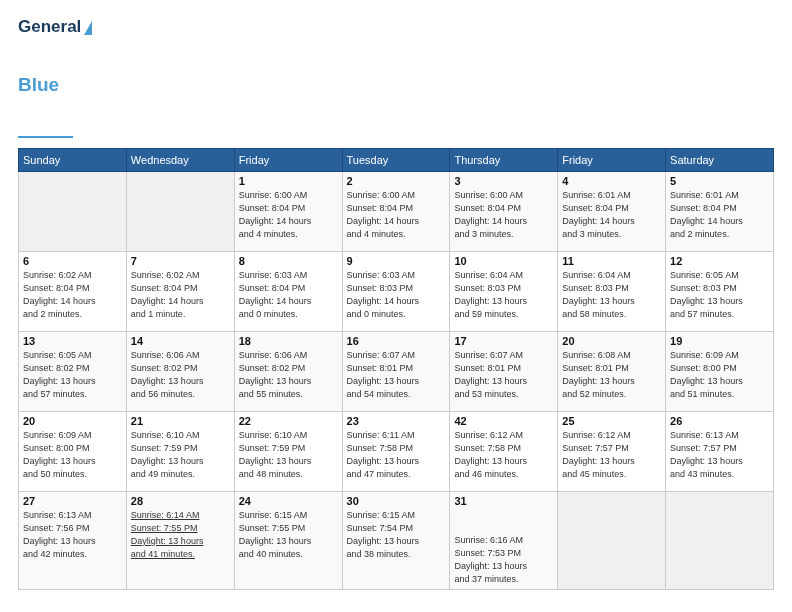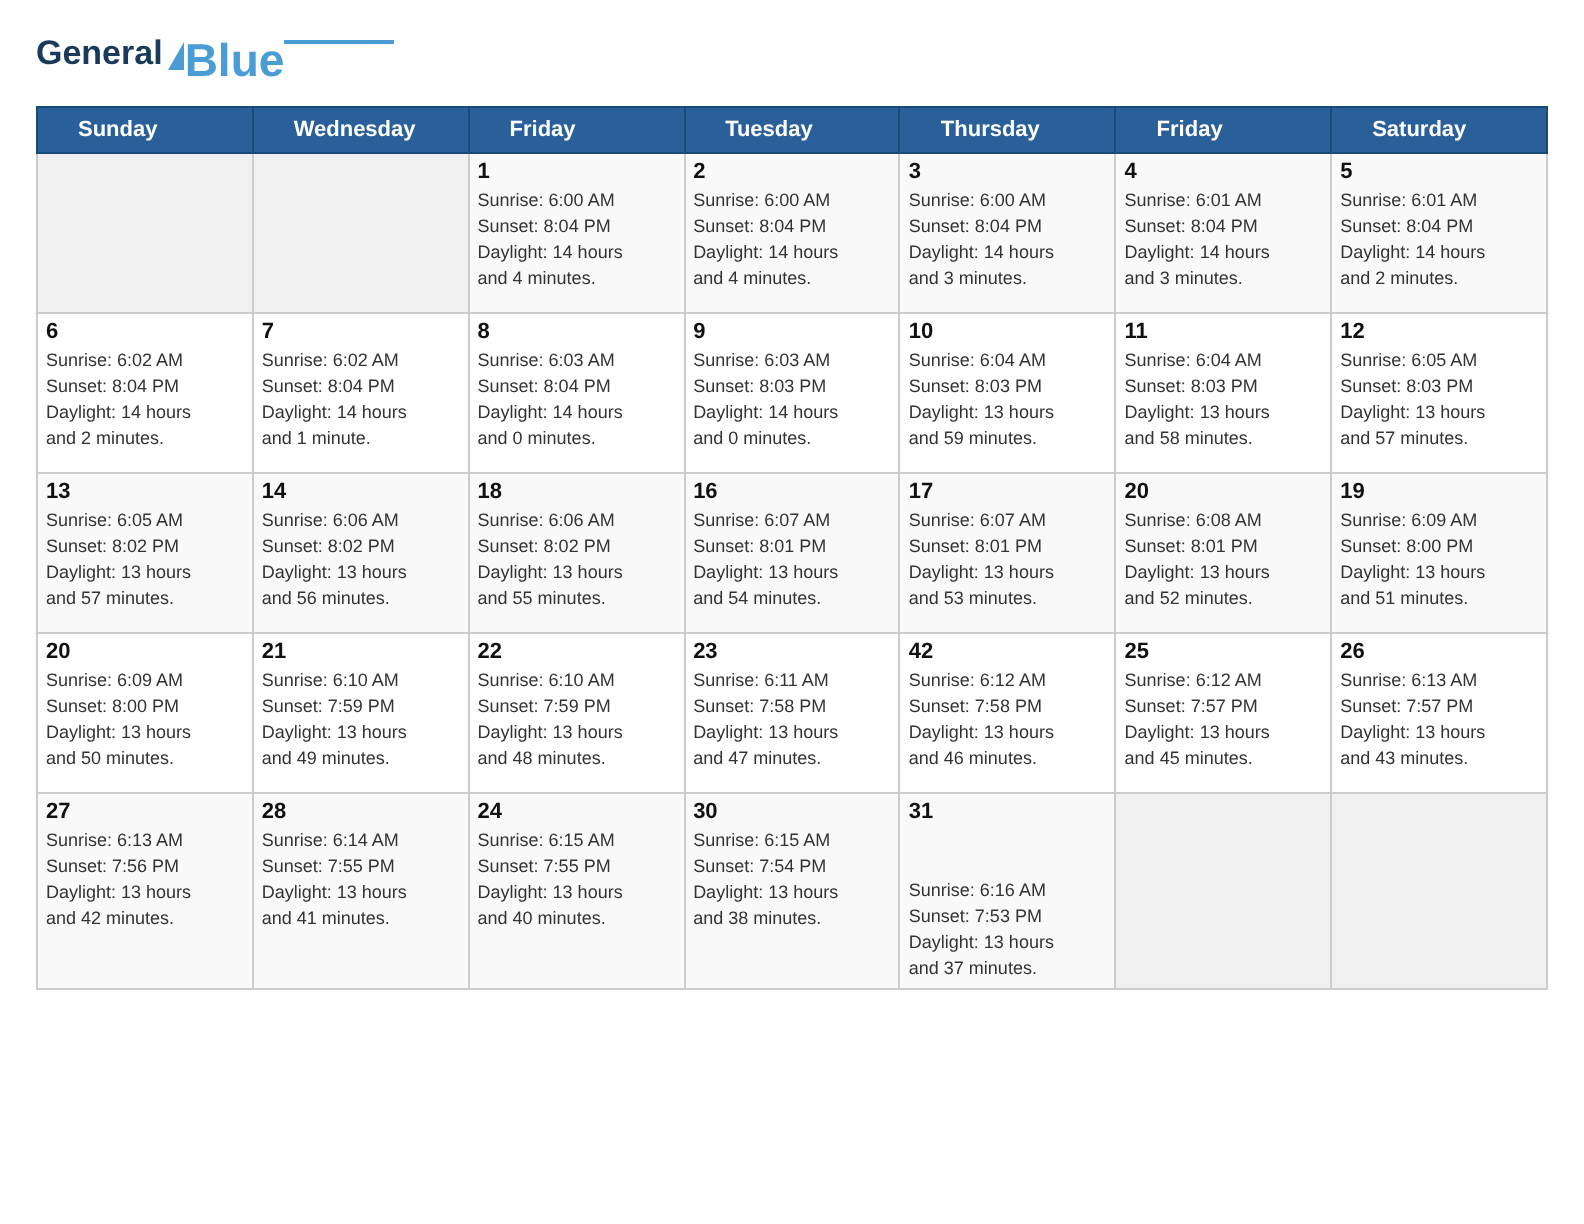--- a/index.html
+++ b/index.html
@@ -16,22 +16,23 @@
       padding: 18px 18px 10px 18px;
     }
     .header {
       display: flex;
       justify-content: space-between;
       align-items: flex-start;
       margin-bottom: 10px;
     }
     .logo {
       display: flex;
-      flex-direction: row;
+      flex-direction: column;
       align-items: flex-start;
+      gap: 38px;
     }
     .title-block {
       text-align: right;
     }
     .month-title {
       font-size: 36px;
       font-weight: bold;
       color: #1a3a5c;
       line-height: 1.1;
     }
@@ -41,24 +42,24 @@
       margin-top: 2px;
     }
     .calendar {
       width: 100%;
       border-collapse: collapse;
       font-size: 9.5px;
     }
     .calendar thead th {
       background: #2a6099;
       color: #fff;
-      padding: 5px 20px;
+      padding: 5px 4px;
       text-align: left;
       font-size: 11px;
-      font-weight: bold;
+      font-weight: normal;
       border: 1px solid #1a4a7a;
     }
     .calendar tbody td {
       border: 1px solid #ccc;
       vertical-align: top;
       padding: 3px 4px;
       width: 108px;
       height: 80px;
       background: #fff;
     }
@@ -85,21 +86,21 @@
 <body>
 
 <div class="page">
   <div class="header">
     <div class="logo">
       <div style="display:flex;align-items:center;gap:2px;">
         <div style="font-size:17px;font-weight:bold;color:#1a3a5c;line-height:1.1;">
           <span style="color:#1a3a5c;">General</span><span style="display:inline-block;width:0;height:0;border-left:8px solid transparent;border-bottom:14px solid #4a9cd4;margin-left:3px;vertical-align:middle;"></span>
         </div>
       </div>
-      <div style="font-size:23px;font-weight:bold;color:#4a9cd4;line-height:1.1;">Blue</div>
+      <div style="font-size:19px;font-weight:bold;color:#4a9cd4;line-height:1.1;">Blue</div>
       <div style="width:55px;height:2px;background:#4a9cd4;margin-top:2px;"></div>
     </div>
     <div class="title-block">
       <div class="month-title"></div>
       <div class="location-title"></div>
     </div>
   </div>
 
   <table class="calendar">
     <thead>
@@ -309,21 +310,21 @@
         <tr>
           <td>
             <span class="day-number">27</span>
             <div class="day-info" style="white-space: pre-line;">Sunrise: 6:13 AM
 Sunset: 7:56 PM
 Daylight: 13 hours
 and 42 minutes.</div>
           </td>
           <td>
             <span class="day-number">28</span>
-            <div class="day-info" style="white-space: pre-line;">Sunrise: 6:14 AM
+            <div class="day-info" style="white-space: pre-line; text-decoration: underline;">Sunrise: 6:14 AM
 Sunset: 7:55 PM
 Daylight: 13 hours
 and 41 minutes.</div>
           </td>
           <td>
             <span class="day-number">24</span>
             <div class="day-info" style="white-space: pre-line;">Sunrise: 6:15 AM
 Sunset: 7:55 PM
 Daylight: 13 hours
 and 40 minutes.</div>

